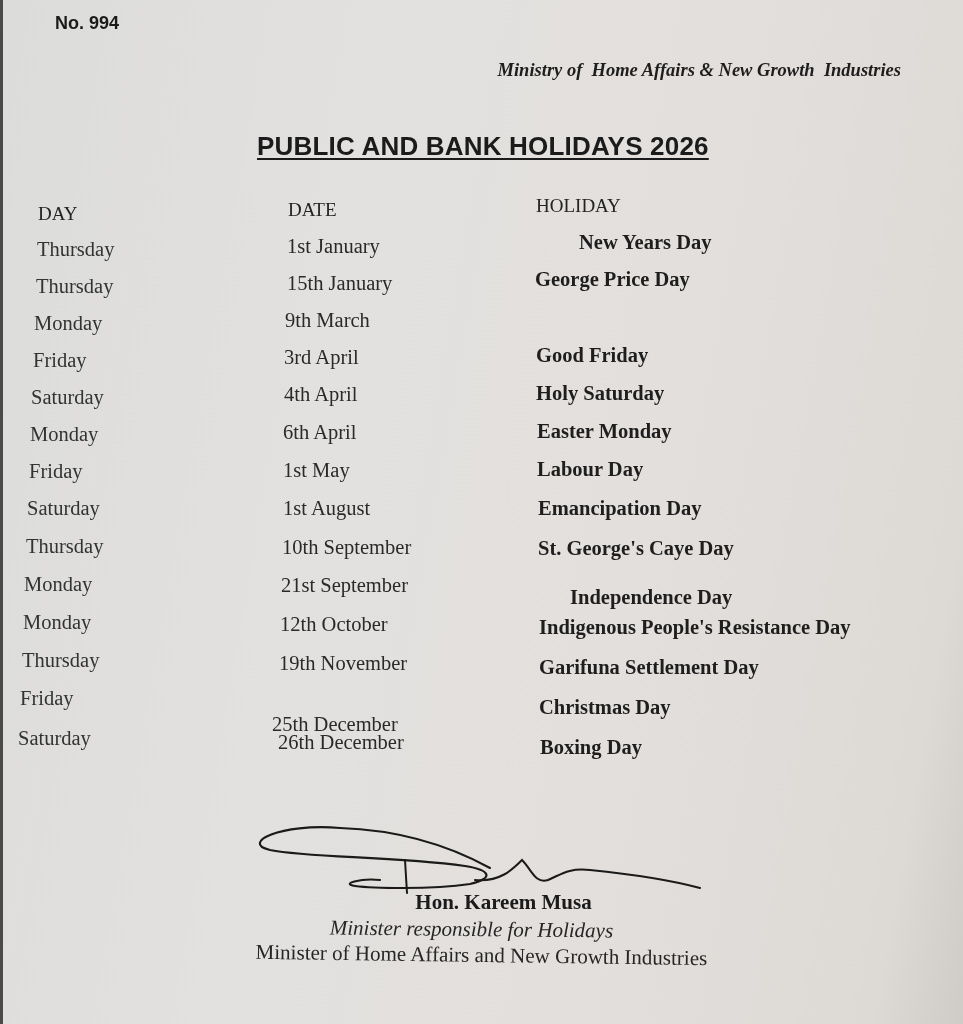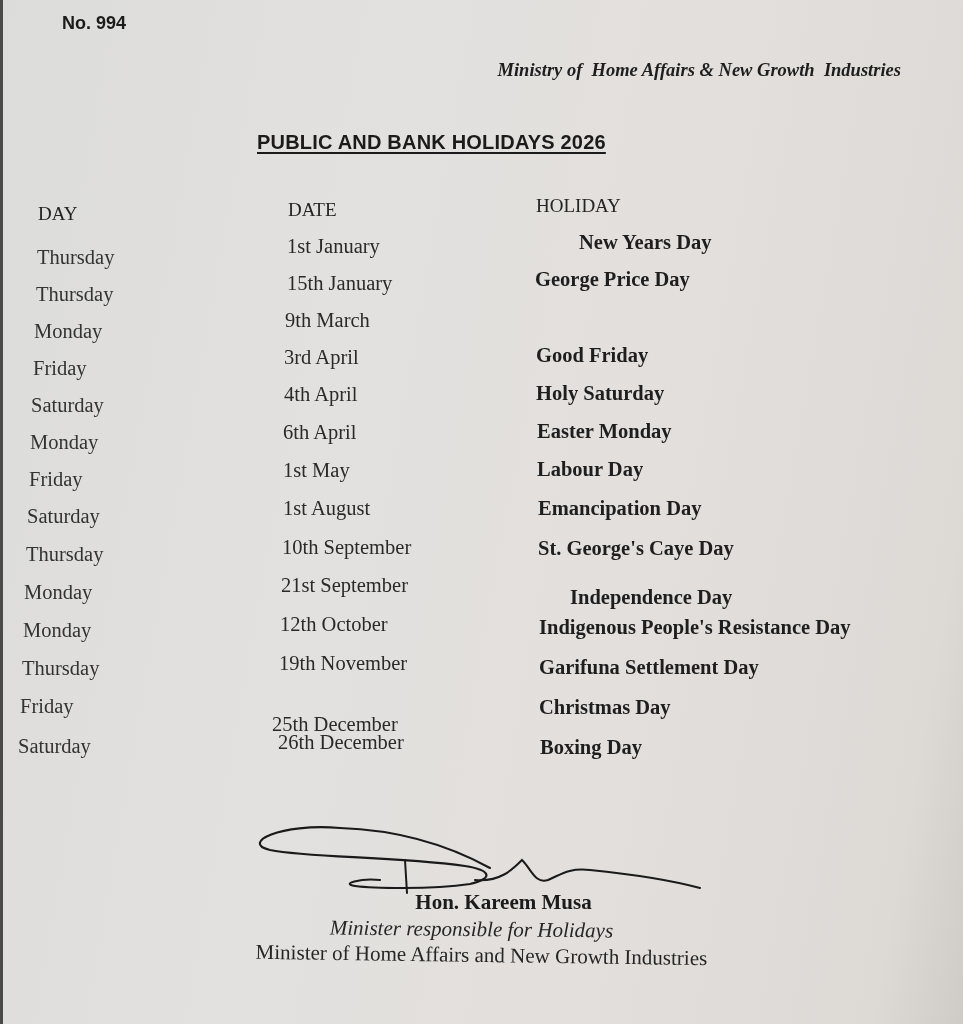--- a/index.html
+++ b/index.html
@@ -16,42 +16,42 @@
       font-family: "Liberation Serif", serif;
     }
     .left-edge {
       position: absolute;
       left: 0; top: 0;
       width: 3px; height: 1024px;
       background: #4a4a4a;
     }
     .notice-no {
       position: absolute;
-      left: 62px; top: 13px;
+      left: 55px; top: 13px;
       font-family: "Liberation Sans", sans-serif;
       font-weight: bold;
       font-size: 18px;
       color: #1b1b1b;
     }
     .ministry {
       position: absolute;
       right: 62px; top: 58px;
       text-align: right;
       font-style: italic;
       font-weight: bold;
       font-size: 18.5px;
       line-height: 24px;
       color: #1e1e1e;
     }
     .title {
       position: absolute;
       left: 257px; top: 131px;
       font-family: "Liberation Sans", sans-serif;
       font-weight: bold;
-      font-size: 20px;
+      font-size: 26px;
       text-decoration: underline;
       text-underline-offset: 3px;
       color: #1b1b1b;
       letter-spacing: 0.2px;
     }
     .col-head {
       position: absolute;
       font-weight: normal;
       font-size: 19px;
       color: #242424;
@@ -61,21 +61,21 @@
       left: 0;
       width: 963px;
       height: 30px;
     }
     .cell {
       position: absolute;
       top: 0;
       font-size: 20.5px;
       white-space: nowrap;
     }
-    .cell.day { color: #333; margin-top: 8px; }
+    .cell.day { color: #333; }
     .cell.date { color: #2a2a2a; }
     .cell.holiday { font-weight: bold; color: #1e1e1e; }
     .signature {
       position: absolute;
       left: 250px; top: 818px;
       width: 460px; height: 80px;
     }
     .signer {
       position: absolute;
       left: 0; width: 963px;

